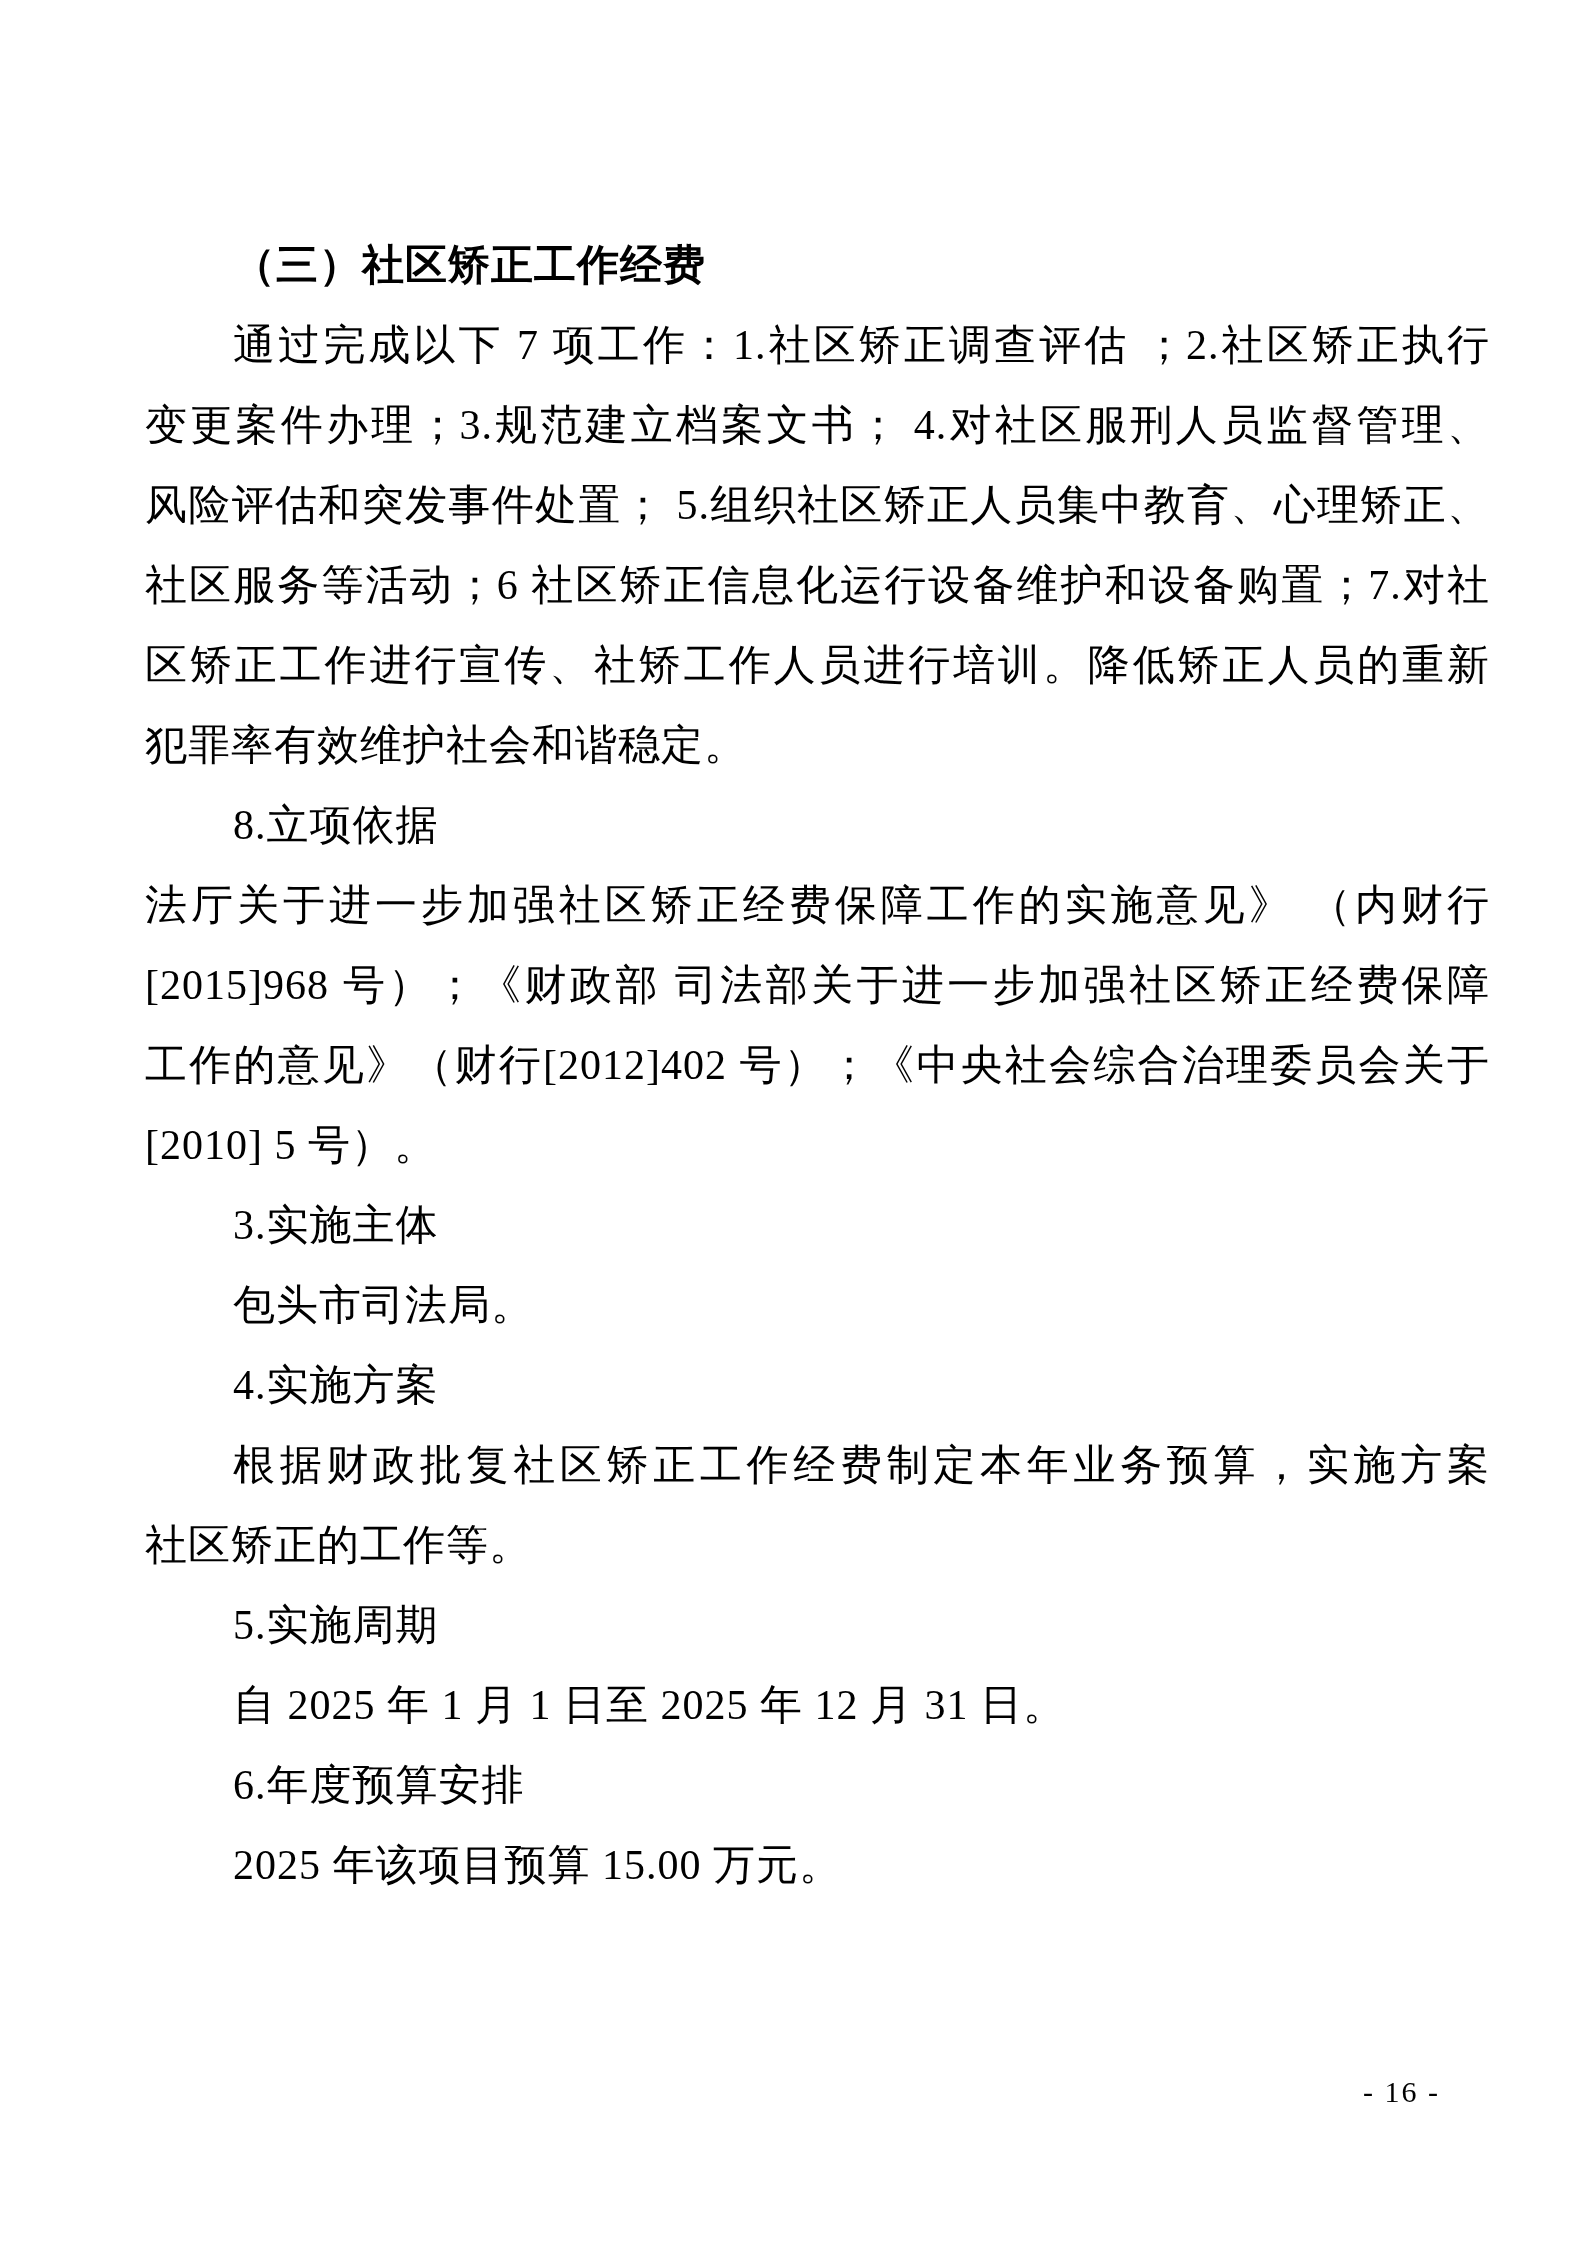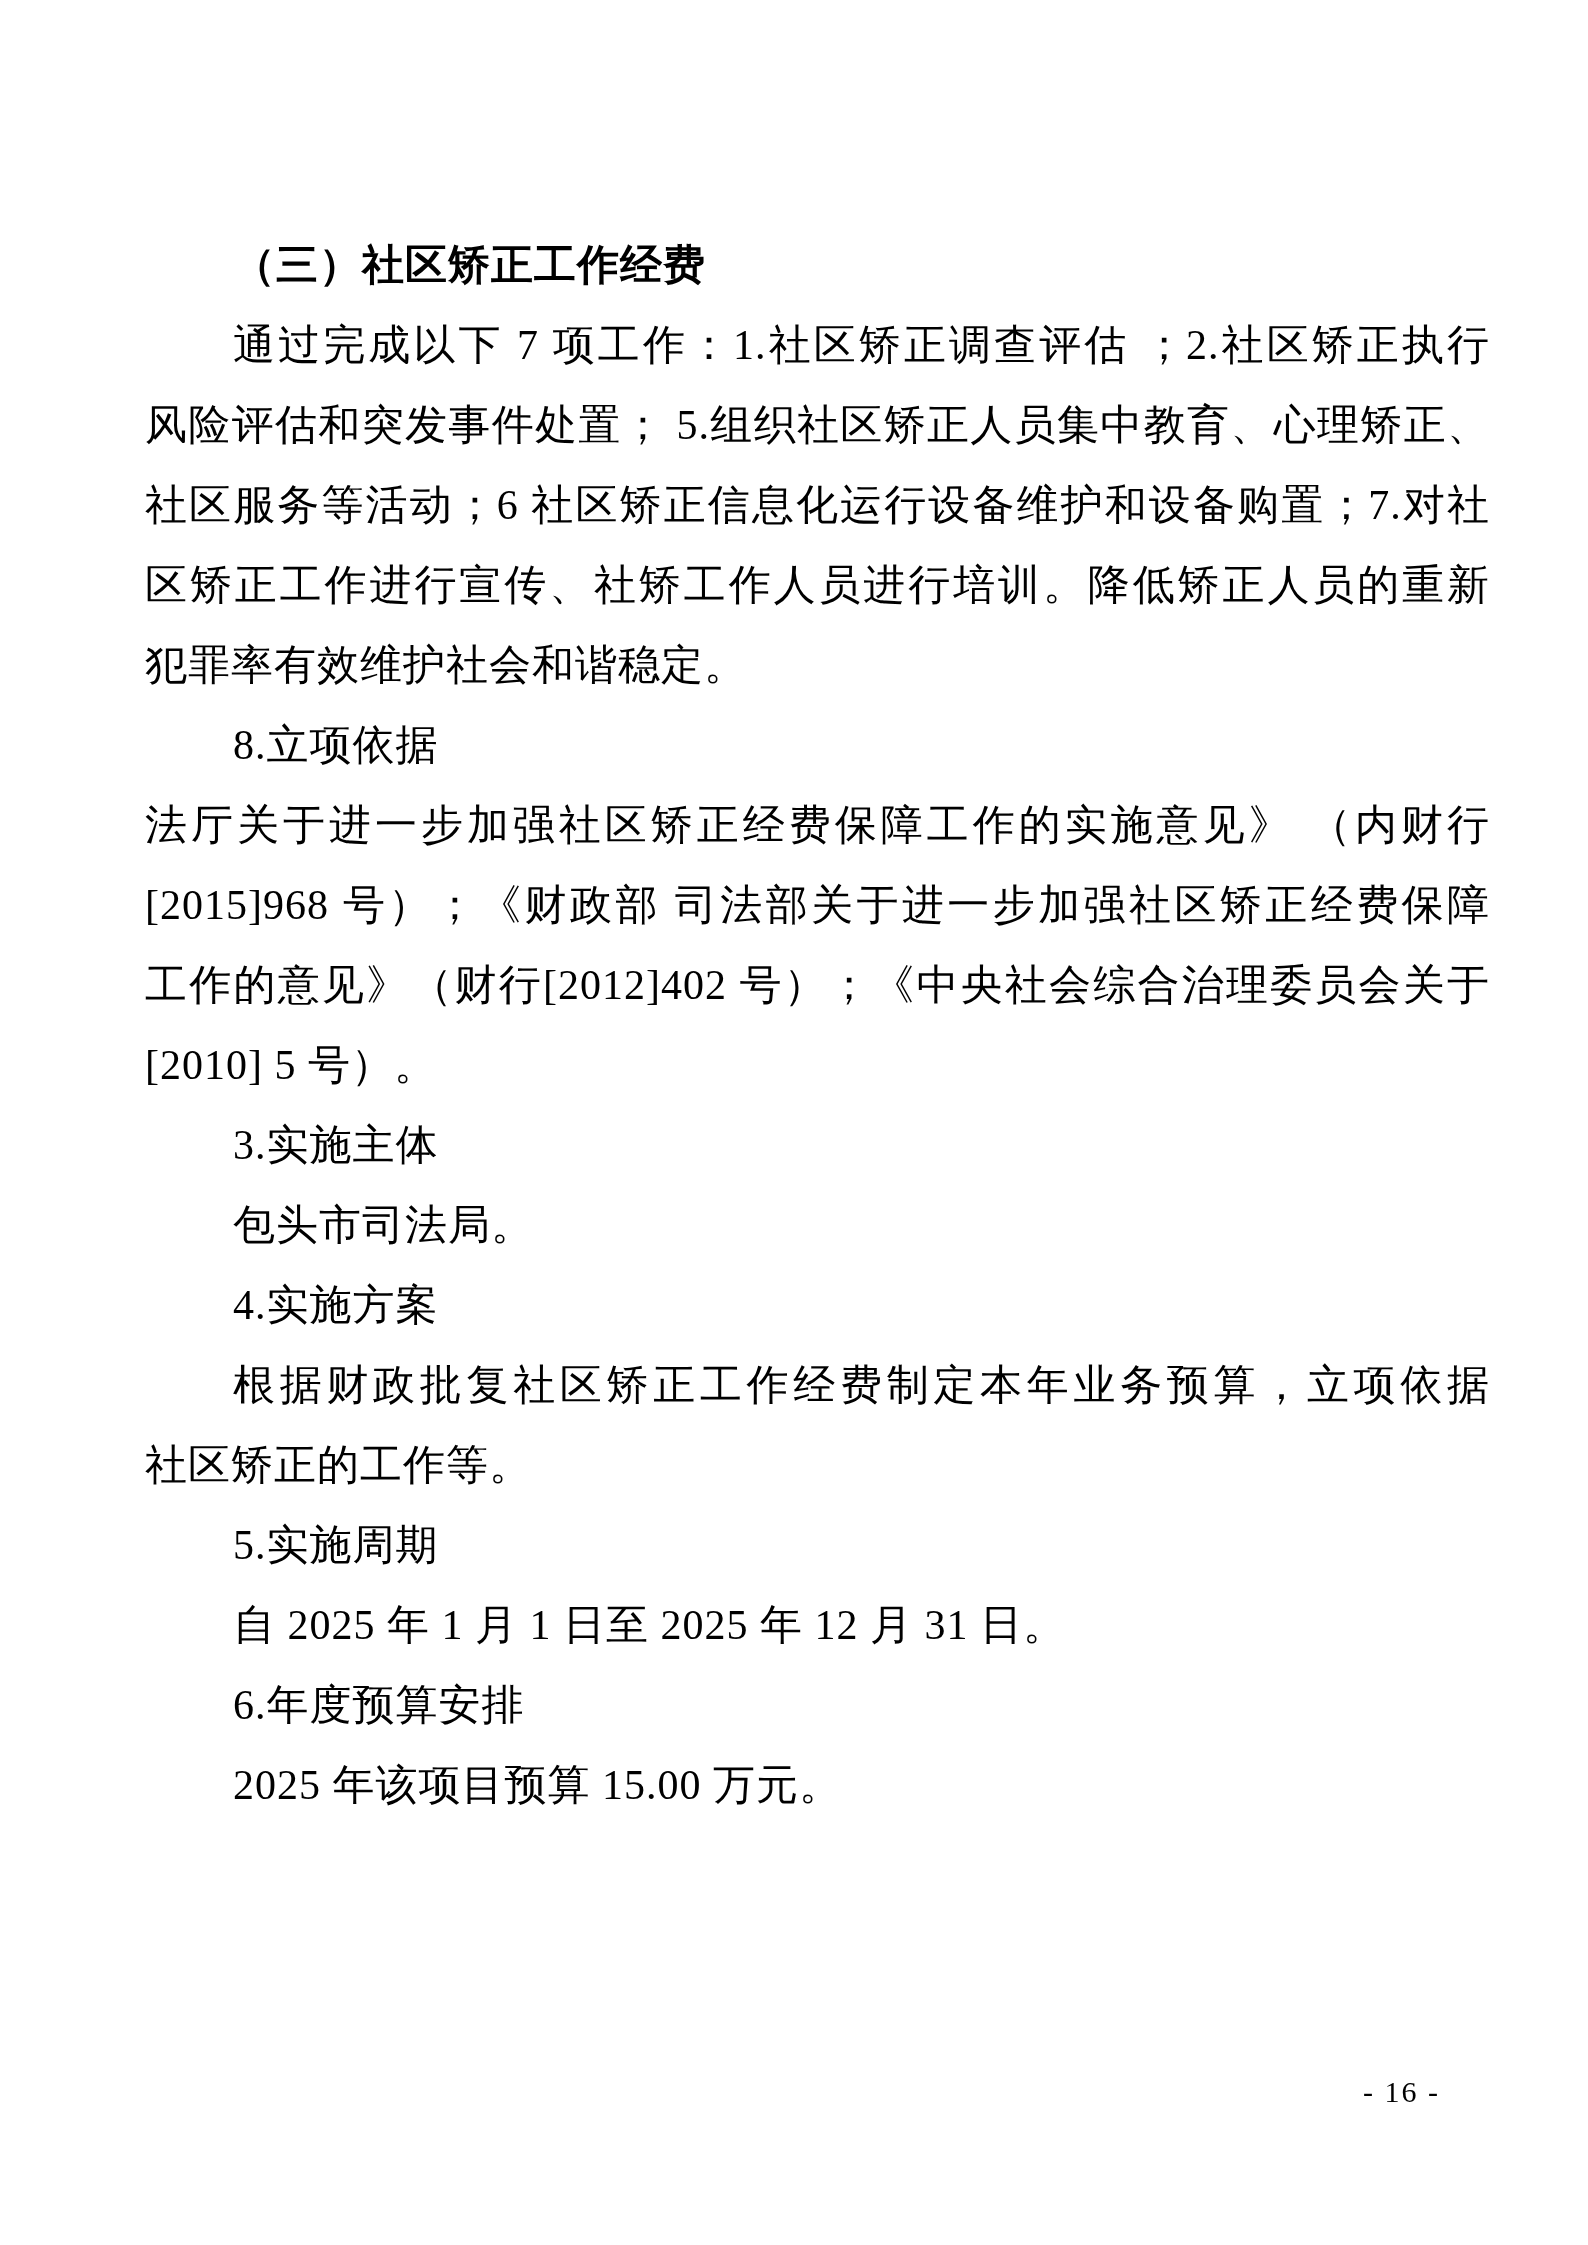--- a/index.html
+++ b/index.html
@@ -55,33 +55,34 @@
     color: #000000;
   }
 </style>
 </head>
 <body>
 
 <div class="page">
   <div class="content">
       <div class="line bold indent">（三）社区矫正工作经费</div>
       <div class="line indent justify">通过完成以下 7 项工作：1.社区矫正调查评估 ；2.社区矫正执行</div>
+      <div class="line justify">变更案件办理；3.规范建立档案文书； 4.对社区服刑人员监督管理、</div>
       <div class="line justify">风险评估和突发事件处置； 5.组织社区矫正人员集中教育、心理矫正、</div>
       <div class="line justify">社区服务等活动；6 社区矫正信息化运行设备维护和设备购置；7.对社</div>
       <div class="line justify">区矫正工作进行宣传、社矫工作人员进行培训。降低矫正人员的重新</div>
       <div class="line">犯罪率有效维护社会和谐稳定。</div>
       <div class="line indent">8.立项依据</div>
       <div class="line justify">法厅关于进一步加强社区矫正经费保障工作的实施意见》 （内财行</div>
       <div class="line justify">[2015]968 号）；《财政部 司法部关于进一步加强社区矫正经费保障</div>
       <div class="line justify">工作的意见》（财行[2012]402 号）；《中央社会综合治理委员会关于</div>
       <div class="line">[2010] 5 号）。</div>
       <div class="line indent">3.实施主体</div>
       <div class="line indent">包头市司法局。</div>
       <div class="line indent">4.实施方案</div>
-      <div class="line indent justify">根据财政批复社区矫正工作经费制定本年业务预算，立项依据</div>
+      <div class="line indent justify">根据财政批复社区矫正工作经费制定本年业务预算，实施方案</div>
       <div class="line">社区矫正的工作等。</div>
       <div class="line indent">5.实施周期</div>
       <div class="line indent">自 2025 年 1 月 1 日至 2025 年 12 月 31 日。</div>
       <div class="line indent">6.年度预算安排</div>
       <div class="line indent">2025 年该项目预算 15.00 万元。</div>
     </div>
   <div class="footer">- 16 -</div>
 </div>
 
 </body></html>

